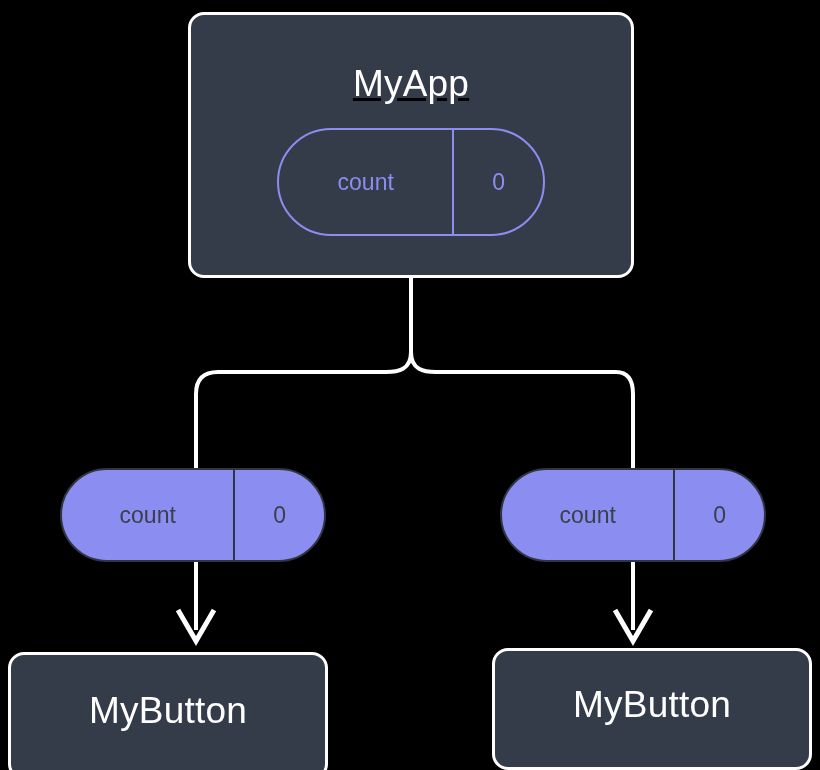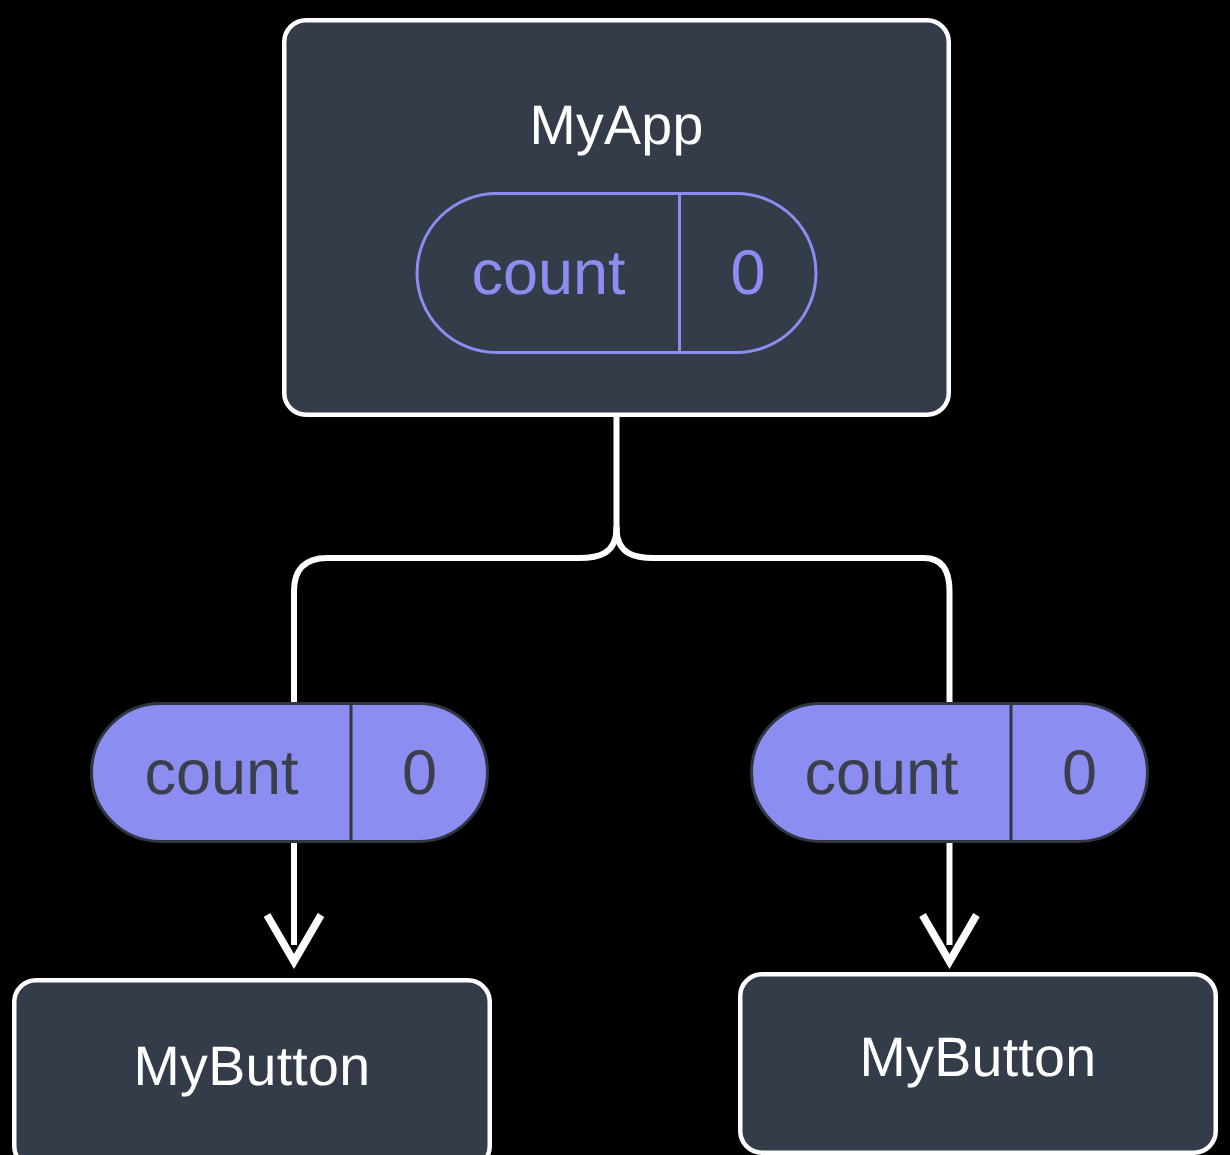--- a/index.html
+++ b/index.html
@@ -47,20 +47,21 @@
     letter-spacing: 0.2px;
     white-space: nowrap;
   }
 
   #box-myapp {
     left: 188px;
     top: 12px;
     width: 446px;
     height: 266px;
     padding-top: 50px;
+    text-decoration: underline;
   }
   #box-mybutton-left {
     left: 8px;
     top: 652px;
     width: 320px;
     height: 128px;
     justify-content: flex-start;
     padding-top: 37px;
   }
   #box-mybutton-right {
@@ -79,21 +80,21 @@
     display: flex;
     align-items: stretch;
     border-radius: 999px;
     z-index: 4;
     overflow: hidden;
   }
   .pill-name, .pill-value {
     display: flex;
     align-items: center;
     justify-content: center;
-    font-size: 42px;
+    font-size: 23px;
     line-height: 1;
     white-space: nowrap;
     box-sizing: border-box;
   }
 
   
   .state-pill.outlined {
     border: 2px solid #8b8ef0;
     background: transparent;
   }

